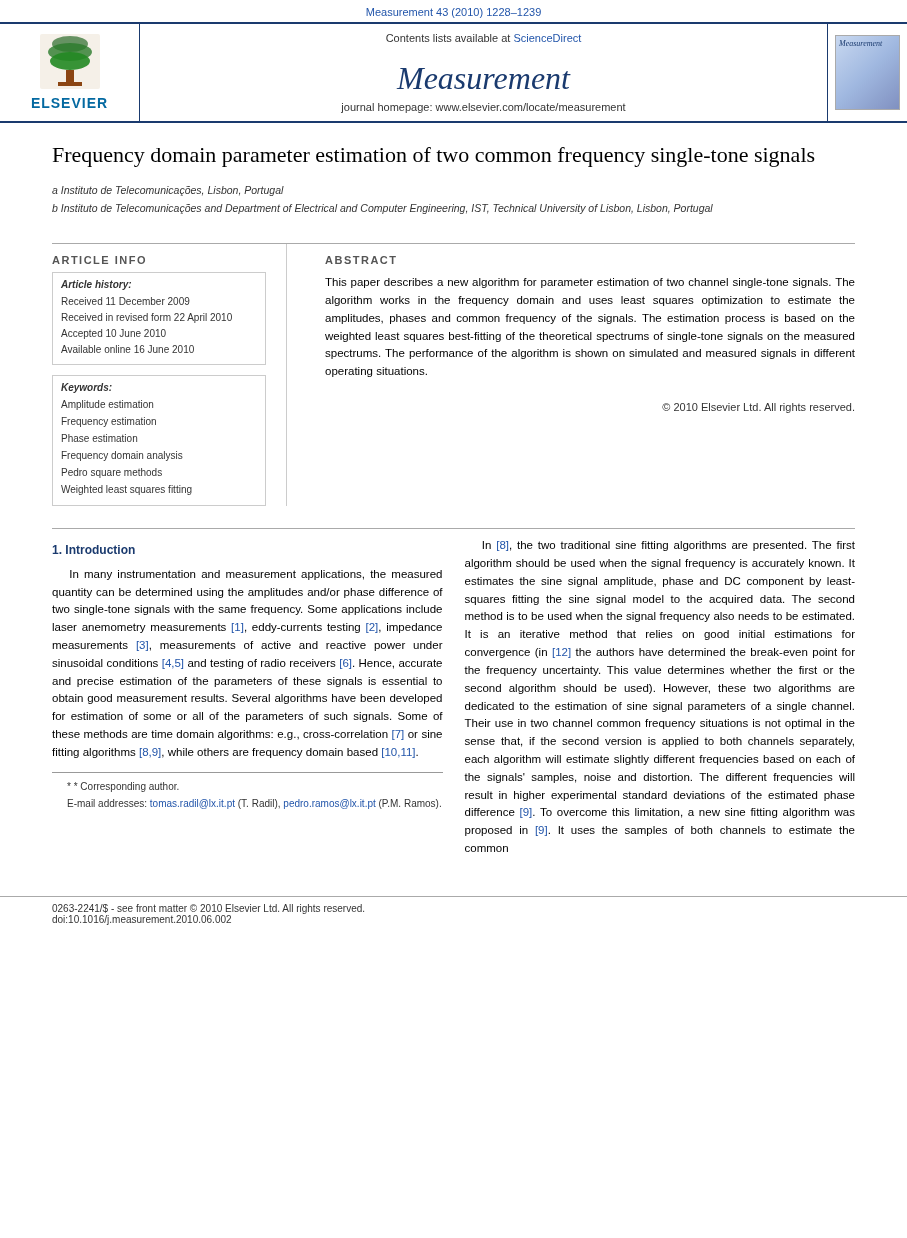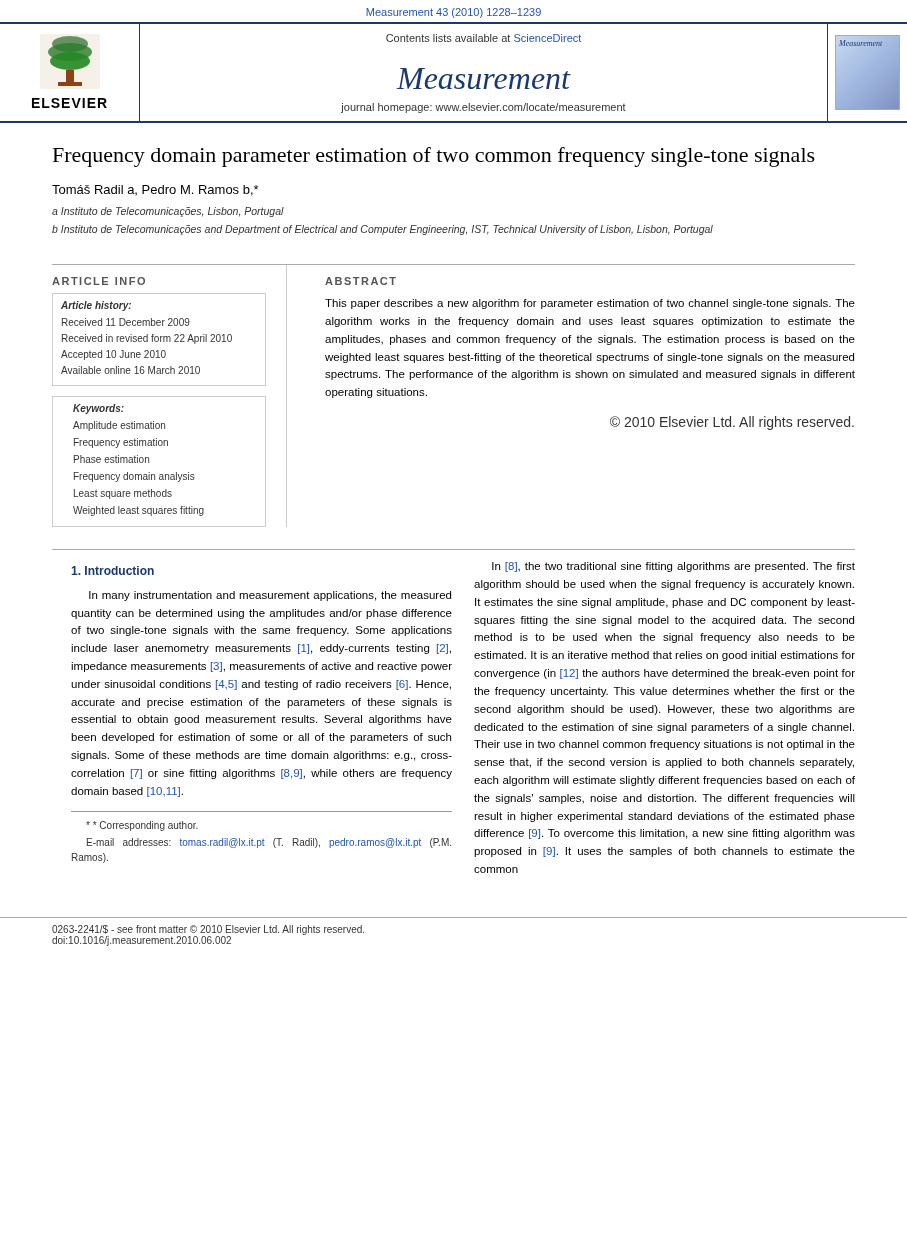--- a/index.html
+++ b/index.html
@@ -53,21 +53,21 @@
 
     .elsevier-logo .logo-tree {
       width: 60px;
       height: 55px;
     }
 
     .elsevier-logo .elsevier-text {
       font-family: Arial, sans-serif;
       font-size: 14px;
       font-weight: bold;
-      color: #000000;
+      color: #0369a1;
       letter-spacing: 1px;
       margin-top: 2px;
     }
 
     .header-center {
       flex: 1;
       display: flex;
       flex-direction: column;
       align-items: center;
       justify-content: center;
@@ -200,21 +200,21 @@
       font-size: 10px;
     }
 
     .article-history p {
       margin-bottom: 1px;
       line-height: 1.5;
     }
 
     .keywords-section {
       border: 1px solid #ccc;
-      padding: 6px 20px;
+      padding: 6px 8px;
       font-family: Arial, sans-serif;
       font-size: 10px;
       color: #333;
     }
 
     .keywords-section .kw-title {
       font-style: italic;
       font-weight: bold;
       margin-bottom: 4px;
     }
@@ -243,42 +243,41 @@
     .abstract-text {
       font-family: Arial, sans-serif;
       font-size: 11.5px;
       color: #000;
       line-height: 1.55;
       text-align: justify;
     }
 
     .abstract-copyright {
       font-family: Arial, sans-serif;
-      font-size: 14px;
+      font-size: 11px;
       color: #333;
       text-align: right;
-      margin-top: 12px;
+      margin-top: 20px;
     }
 
     
     .body-columns {
       display: flex;
       gap: 22px;
       margin-top: 22px;
       padding-top: 8px;
       border-top: 1px solid #aaa;
     }
 
     .col-left {
       flex: 1;
       font-family: Arial, sans-serif;
       font-size: 11.5px;
       line-height: 1.55;
       text-align: justify;
-      margin-left: 19px;
     }
 
     .col-right {
       flex: 1;
       font-family: Arial, sans-serif;
       font-size: 11.5px;
       line-height: 1.55;
       text-align: justify;
     }
 
@@ -367,49 +366,46 @@
       <div class="journal-thumb">
         <span style="font-style:italic; color:#1a3a6e; font-size:8px;">Measurement</span>
       </div>
     </div>
   </div>
 
   <div class="article-content">
 
     <h1 class="article-title">Frequency domain parameter estimation of two common frequency single-tone signals</h1>
 
-    <div class="authors">
-      <span>Tomáš Radil a, Pedro M. Ramos b,*</span>
-    </div>
 
     <div class="affiliations">
       <p>a Instituto de Telecomunicações, Lisbon, Portugal</p>
       <p>b Instituto de Telecomunicações and Department of Electrical and Computer Engineering, IST, Technical University of Lisbon, Lisbon, Portugal</p>
     </div>
 
     <div class="info-abstract">
 
       <div class="article-info">
         <div class="info-section-title">ARTICLE INFO</div>
 
         <div class="article-history">
           <div class="history-title">Article history:</div>
           <p>Received 11 December 2009</p>
           <p>Received in revised form 22 April 2010</p>
           <p>Accepted 10 June 2010</p>
-          <p>Available online 16 March 2010</p>
+          <p>Available online 16 June 2010</p>
         </div>
 
         <div class="keywords-section">
           <div class="kw-title">Keywords:</div>
           <p>Amplitude estimation</p>
           <p>Frequency estimation</p>
           <p>Phase estimation</p>
           <p>Frequency domain analysis</p>
-          <p>Least square methods</p>
+          <p>Pedro square methods</p>
           <p>Weighted least squares fitting</p>
         </div>
       </div>
 
       <div class="abstract-section">
         <div class="abstract-title">ABSTRACT</div>
         <div class="abstract-text">This paper describes a new algorithm for parameter estimation of two channel single-tone signals. The algorithm works in the frequency domain and uses least squares optimization to estimate the amplitudes, phases and common frequency of the signals. The estimation process is based on the weighted least squares best-fitting of the theoretical spectrums of single-tone signals on the measured spectrums. The performance of the algorithm is shown on simulated and measured signals in different operating situations.</div>
         <div class="abstract-copyright">© 2010 Elsevier Ltd. All rights reserved.</div>
       </div>
 

